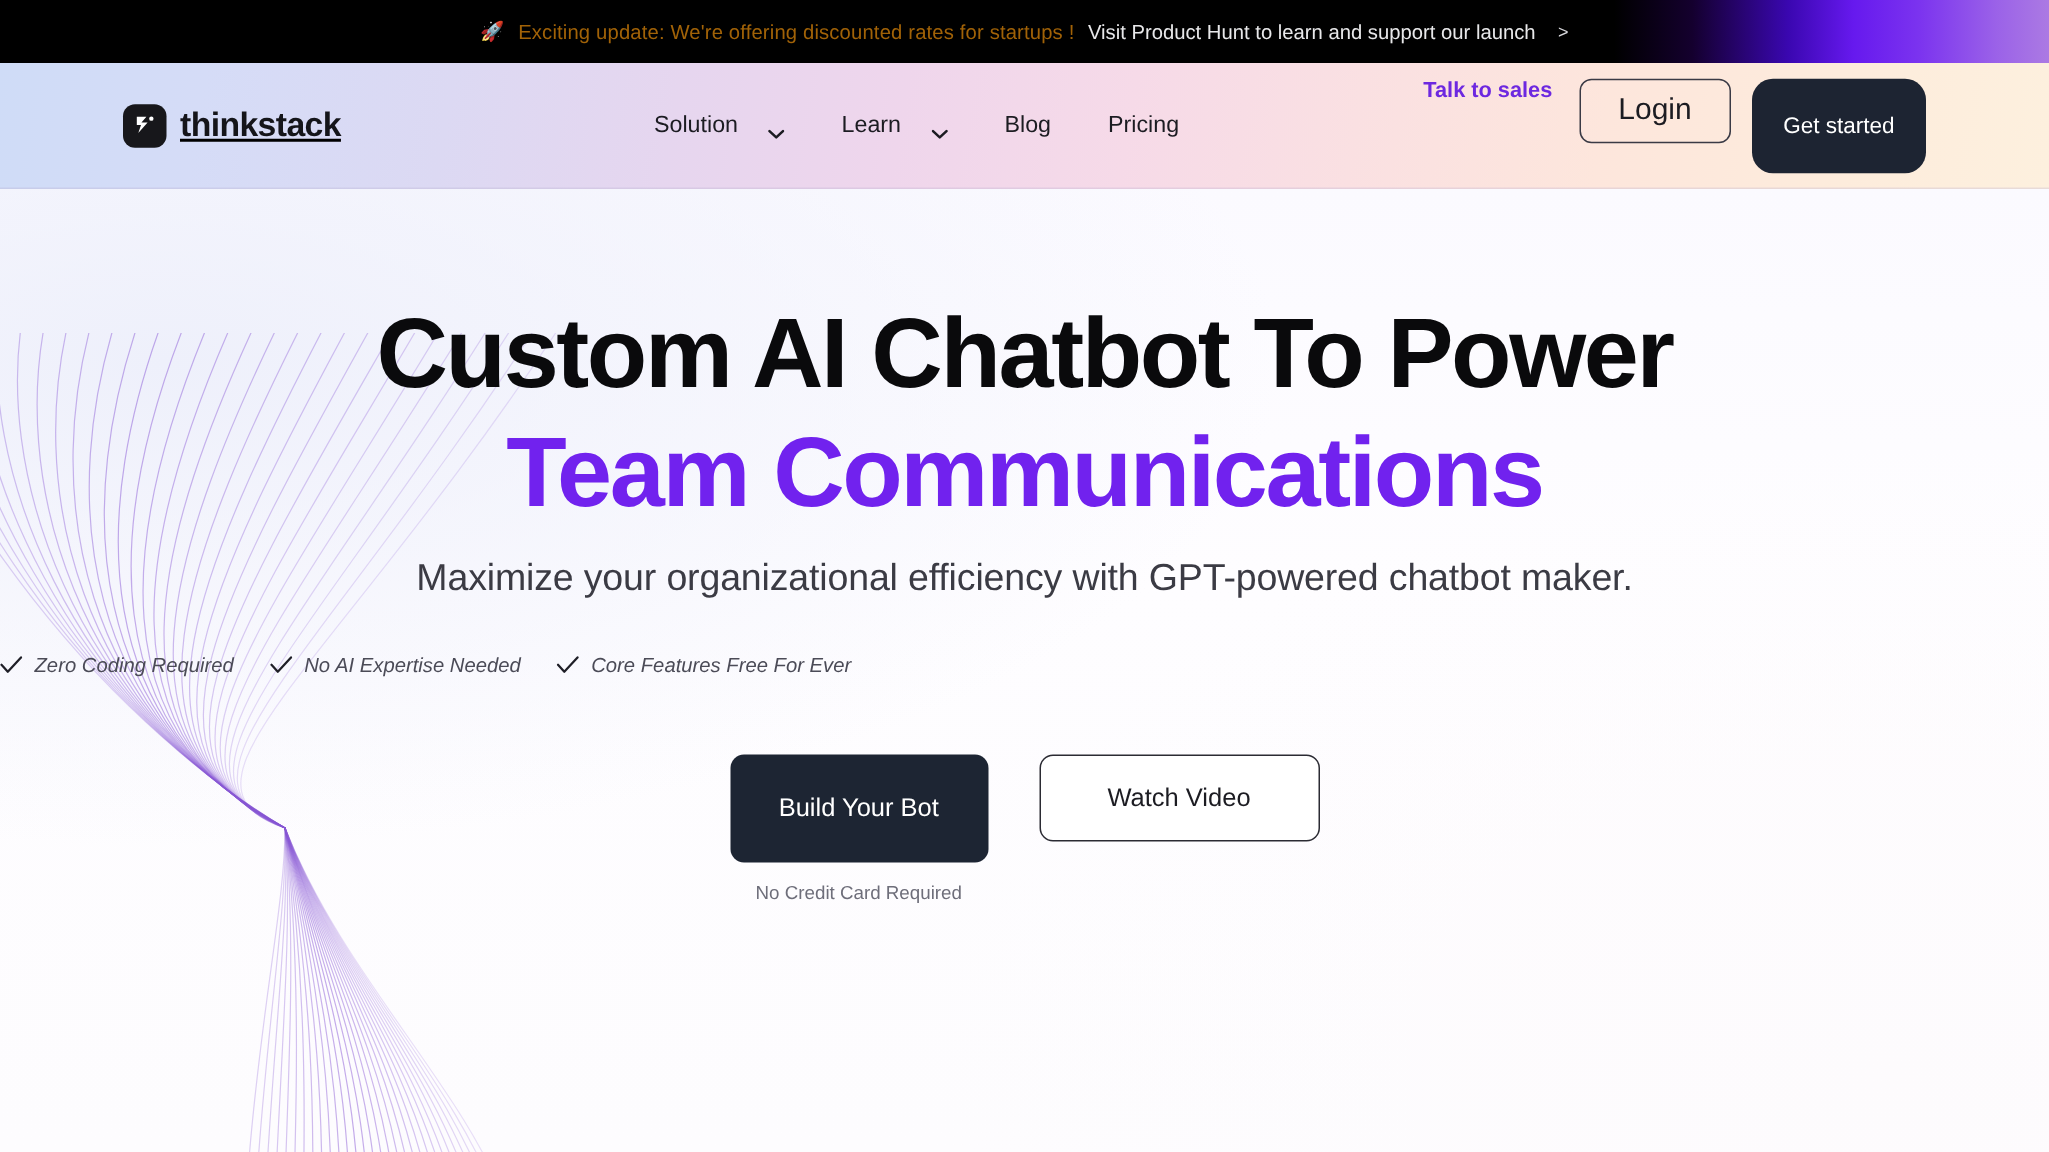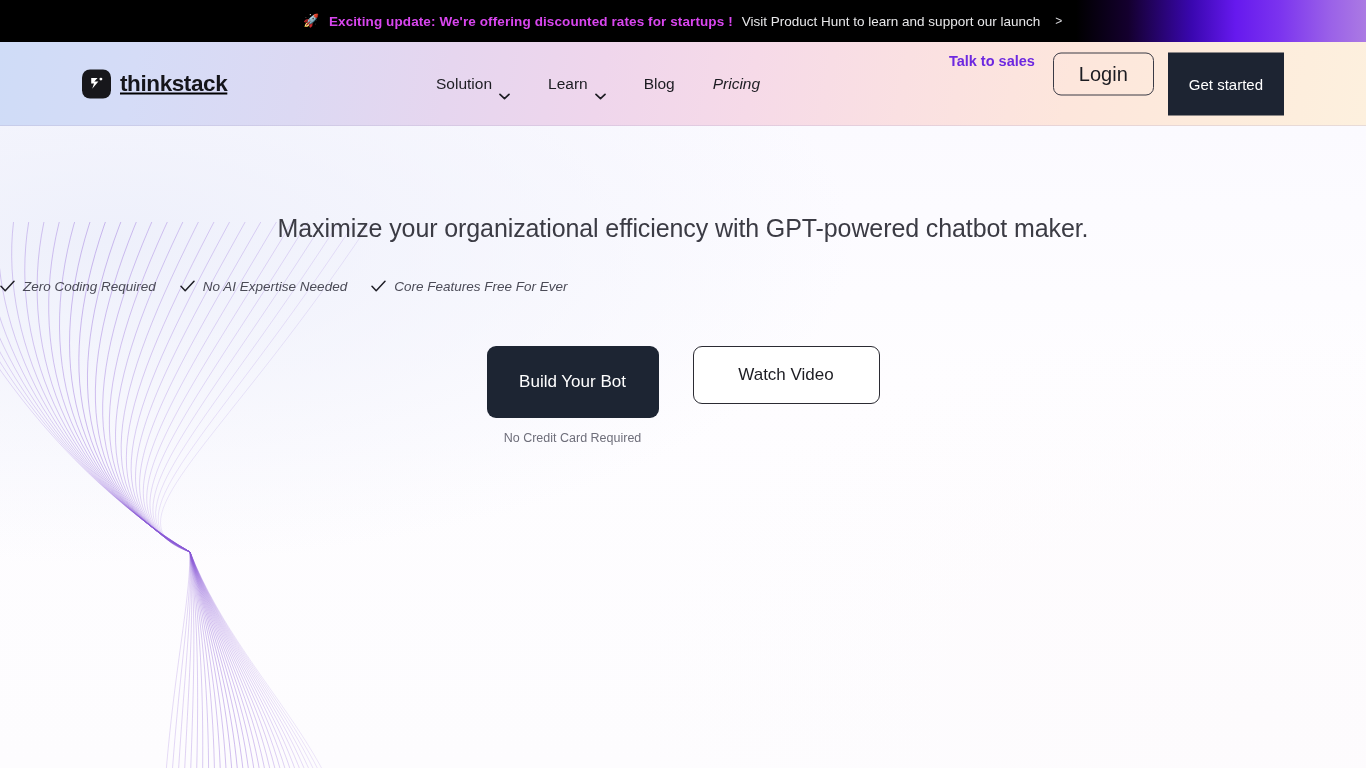--- a/index.html
+++ b/index.html
@@ -41,21 +41,21 @@
     position:relative;
     z-index:2;
     display:flex;
     align-items:center;
     gap:9px;
     font-size:13.5px;
     color:#ffffff;
     white-space:nowrap;
   }
   .rocket-icon{ font-size:13px; line-height:1; display:inline-block; transform:translateY(-1px);}
-  .announce-bold{ font-weight:bold; color:#d946ef; letter-spacing:.1px;}
+  .announce-bold{ font-weight:normal; color:#a16207; letter-spacing:.1px;}
   .announce-rest{ font-weight:400; color:#e8e8ea; }
   .announce-arrow{ font-size:12px; color:#dadade; margin-left:6px; }
 
   
   .header{
     position:relative;
     height:84px;
     width:100%;
     background:linear-gradient(100deg,
         #cfdcf7 0%,
@@ -94,28 +94,28 @@
     letter-spacing:-0.4px;
   }
 
   .nav{
     position:absolute;
     left:436px; top:50%;
     transform:translateY(-50%);
     display:flex; align-items:center; gap:0px;
   }
   .nav-item{
-    display:flex; align-items:flex-end; gap:7px;
+    display:flex; align-items:center; gap:20px;
     font-size:15.5px;
     color:#1c1c22;
     cursor:pointer;
     padding:6px 0;
     margin-right:38px;
   }
-  .nav-item:last-child{ margin-right:0;font-style:italic; }
+  .nav-item:last-child{ margin-right:0; }
   .chev{ display:inline-block; width:11px; height:7px; }
 
   .header-right{
     position:absolute;
     right:82px; top:50%;
     transform:translateY(-50%);
     display:flex; align-items:flex-start; gap:14px;
   }
   .talk-sales{
     font-size:14.5px;
@@ -132,21 +132,21 @@
     border-radius:8px;
     padding:9px 25px;
     cursor:pointer;
     font-family:"Liberation Sans", sans-serif;
   }
   .btn-getstarted{
     font-size:15px;
     color:#ffffff;
     background:#1d2432;
     border:none;
-    border-radius:0;
+    border-radius:14px;
     padding:23px 21px;
     cursor:pointer;
     font-family:"Liberation Sans", sans-serif;
   }
 
   
   .hero{
     position:relative;
     width:100%;
     height:642px;
@@ -325,20 +325,24 @@
           <path d="M 465.17241379310343 -28.620689655172413 C 328.6206896551724 197.9310344827586, 231.72413793103448 291.7241379310345, 330 330 C 381.7241379310345 468.9655172413793, 498.27586206896547 551.7241379310344, 455.17241379310343 708.6206896551724" stroke="#8a5ad6" stroke-opacity="0.257" fill="none" stroke-width="0.8"></path>
           <path d="M 481.3793103448276 -28.96551724137931 C 338.9655172413793 203.44827586206895, 233.79310344827587 293.7931034482759, 330 330 C 383.7931034482759 471.7241379310345, 506.2068965517241 553.7931034482758, 461.37931034482756 708.9655172413793" stroke="#8a5ad6" stroke-opacity="0.238" fill="none" stroke-width="0.8"></path>
           <path d="M 497.5862068965517 -29.310344827586206 C 349.3103448275862 208.9655172413793, 235.86206896551724 295.8620689655172, 330 330 C 385.8620689655172 474.48275862068965, 514.1379310344828 555.8620689655172, 467.58620689655174 709.3103448275862" stroke="#8a5ad6" stroke-opacity="0.219" fill="none" stroke-width="0.8"></path>
           <path d="M 513.7931034482758 -29.655172413793103 C 359.65517241379314 214.48275862068965, 237.93103448275863 297.9310344827586, 330 330 C 387.9310344827586 477.2413793103448, 522.0689655172414 557.9310344827586, 473.7931034482759 709.6551724137931" stroke="#8a5ad6" stroke-opacity="0.200" fill="none" stroke-width="0.8"></path>
           <path d="M 530 -30 C 370 220, 240 300, 330 330 C 390 480, 530 560, 480 710" stroke="#8a5ad6" stroke-opacity="0.181" fill="none" stroke-width="0.8"></path>
         </g>
     </g>
   </svg>
 
   <div class="hero-content">
+    <h1 class="hero-title">
+      <span>Custom AI Chatbot To Power</span>
+      <span class="hero-title-accent">Team Communications</span>
+    </h1>
 
     <p class="hero-sub">Maximize your organizational efficiency with GPT-powered chatbot maker.</p>
 
     <div class="hero-feats">
       <div class="feat">
         <span class="check-icon">
           <svg width="15" height="13" viewBox="0 0 15 13">
               <path d="M1 6.2 L5.2 10.8 L14 1.3" stroke="#1f1f27" stroke-width="1.5" fill="none" stroke-linecap="round" stroke-linejoin="round"></path>
             </svg>
         </span>

